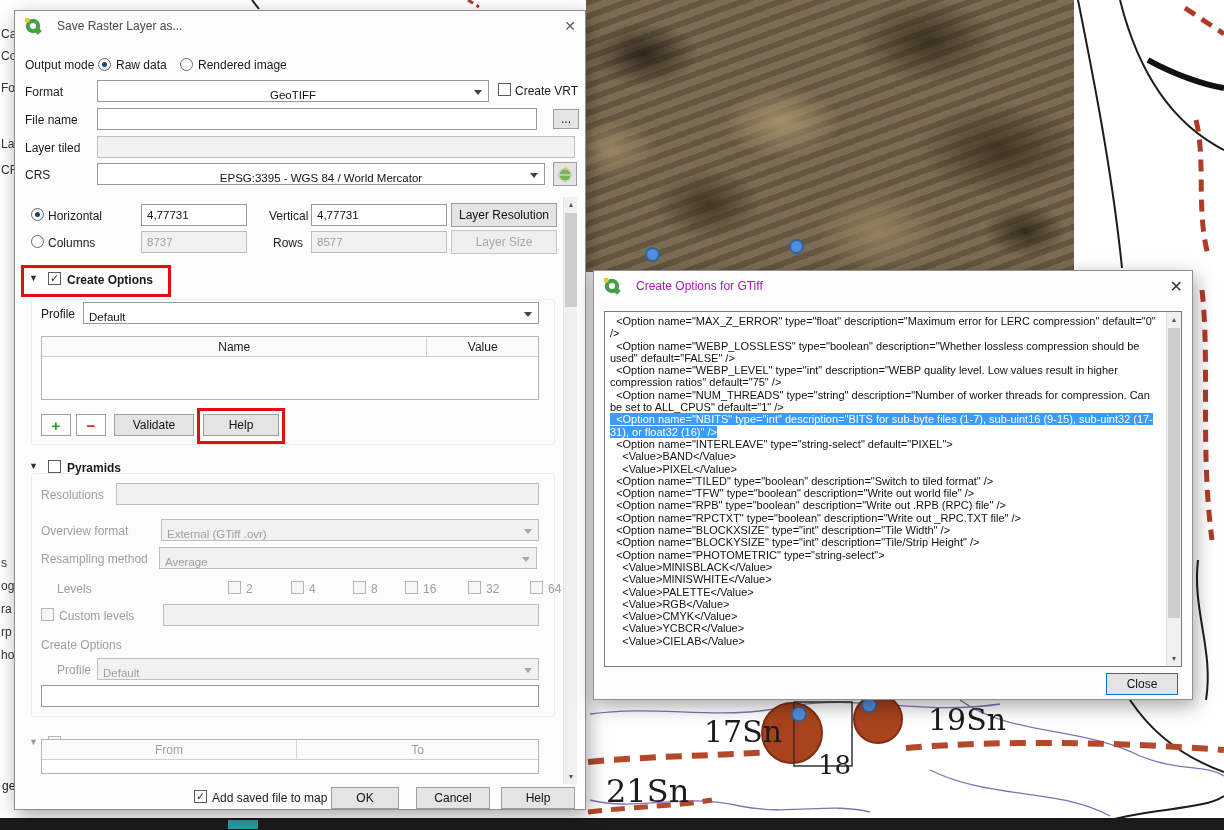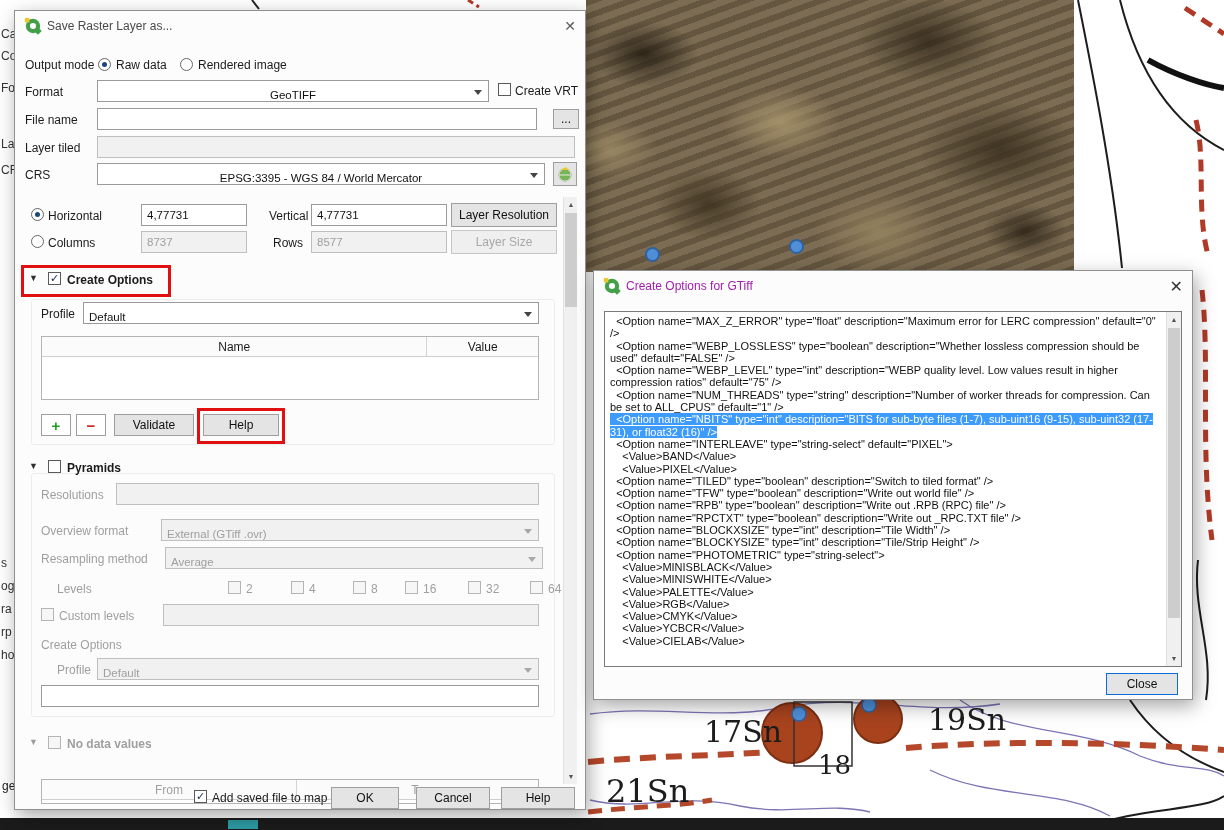--- a/index.html
+++ b/index.html
@@ -1,20 +1,20 @@
 <!DOCTYPE html>
 <html><head>
 <meta charset="utf-8">
 <style>
   *{box-sizing:border-box;margin:0;padding:0}
   html,body{width:1224px;height:830px}
   body{position:relative;overflow:hidden;background:#fff;font-family:"Liberation Sans",sans-serif;font-size:12px;color:#1b1b1b}
   
   .dlg{position:absolute;background:#fcfcfc;border:1px solid #909090;box-shadow:3px 6px 18px rgba(0,0,0,.35)}
-  .titlebar{position:absolute;left:0;top:0;right:0;height:30px;display:flex;align-items:center;gap:5px;padding:0 9px;color:#4a4a4a;font-size:12px}
+  .titlebar{position:absolute;left:0;top:0;right:0;height:30px;display:flex;align-items:center;gap:15px;padding:0 9px;color:#4a4a4a;font-size:12px}
   .close{margin-left:auto;font-size:14px;color:#5a5a5a}
   .lbl{position:absolute;white-space:nowrap}
   .input,.combo{position:absolute;height:22px;background:#fff;border:1px solid #9a9a9a;font:11.5px "Liberation Sans",sans-serif;padding:0 5px;color:#111}
   .combo{display:flex;align-items:flex-end}
   .combo.center{justify-content:center}
   .combo .arrow{position:absolute;right:6px;top:9px;width:0;height:0;border-left:4px solid transparent;border-right:4px solid transparent;border-top:5px solid #444}
   .dis.input,.dis.combo,input.dis{background:#f1f1f1;color:#9f9f9f;border-color:#bfbfbf}
   .combo.dis .arrow{border-top-color:#a8a8a8}
   .btn{position:absolute;height:22px;background:#e4e4e4;border:1px solid #9e9e9e;display:flex;align-items:center;justify-content:center;font-size:12px;color:#111}
   .btn.dis{color:#a8a8a8;background:#efefef;border-color:#c6c6c6}
@@ -241,21 +241,21 @@
   <span class="lbl gray" style="left:26px;top:477px">Resolutions</span>
   <input class="input dis" readonly="" style="left: 101px; top: 472px; width: 423px;">
 
   <span class="lbl gray" style="left:26px;top:513px">Overview format</span>
   <div class="combo dis" style="left:146px;top:508px;width:378px">
     <span>External (GTiff .ovr)</span>
     <span class="arrow"></span>
   </div>
 
   <span class="lbl gray" style="left:26px;top:541px">Resampling method</span>
-  <div class="combo dis" style="left:150px;top:536px;width:378px">
+  <div class="combo dis" style="left:144px;top:536px;width:378px">
     <span>Average</span>
     <span class="arrow"></span>
   </div>
 
   <span class="lbl gray" style="left:42px;top:571px">Levels</span>
   <span class="cb dis" style="left:213px;top:570px"></span>
   <span class="lbl gray" style="left:231px;top:571px">2</span>
   <span class="cb dis" style="left:276px;top:570px"></span>
   <span class="lbl gray" style="left:294px;top:571px">4</span>
   <span class="cb dis" style="left:338px;top:570px"></span>
@@ -275,21 +275,21 @@
   <span class="lbl gray" style="left:42px;top:652px">Profile</span>
   <div class="combo dis" style="left:82px;top:647px;width:442px">
     <span>Default</span>
     <span class="arrow"></span>
   </div>
   <input class="input" readonly="" style="left: 26px; top: 674px; width: 498px;">
 
   <span class="tri dis" style="left:14px;top:726px">▼</span>
   <span class="cb dis" style="left:33px;top:725px"></span>
   <span class="lbl bold gray" style="left:52px;top:726px">No data values</span>
-  <div class="tbl" style="left:26px;top:768px;width:498px;height:25px">
+  <div class="tbl" style="left:26px;top:728px;width:498px;height:35px">
     <div class="hdr">
       <span class="hcell gray" style="width:256px">From</span>
       <span class="hcell gray" style="width:242px">To</span>
     </div>
   </div>
 
   <div class="vscroll" style="left:548px;top:186px;width:14px;height:587px">
     <span class="sb-btn" style="top:0">▲</span>
     <div class="thumb" style="top:16px;height:94px"></div>
     <span class="sb-btn" style="top:572px">▼</span>

